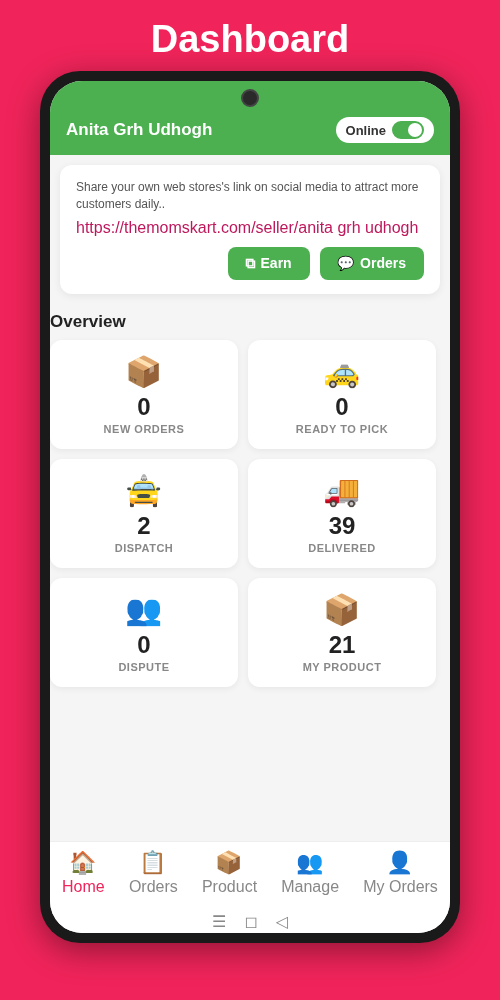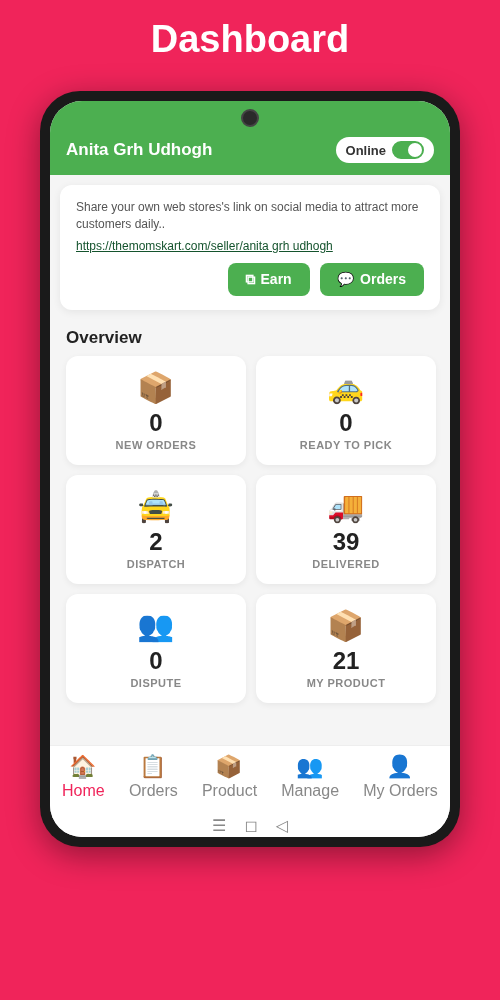--- a/index.html
+++ b/index.html
@@ -23,27 +23,26 @@
     }
     .page-title {
       color: white;
       font-size: 38px;
       font-weight: 800;
     }
 
     
     .phone-wrapper {
       width: 420px;
-      height: 756px;
+      height: 872px;
       background: #1a1a1a;
       border-radius: 40px;
       padding: 10px;
       position: relative;
       box-shadow: 0 8px 32px rgba(0,0,0,0.4);
-      margin-top: 20px;
     }
     .phone-notch {
       width: 18px;
       height: 18px;
       background: #2a2a2a;
       border-radius: 50%;
       position: absolute;
       top: 18px;
       left: 50%;
       transform: translateX(-50%);
@@ -116,25 +115,24 @@
       color: #222;
       margin-bottom: 5px;
     }
     .share-card-desc {
       font-size: 12px;
       color: #555;
       margin-bottom: 6px;
       line-height: 1.4;
     }
     .share-card-link {
-      font-size: 12px;
-      color: #14532d;
+      font-size: 16px;
+      color: #be185d;
       margin-bottom: 10px;
       word-break: break-all;
-      text-decoration: underline;
     }
     .share-card-actions {
       display: flex;
       gap: 10px;
       justify-content: flex-end;
     }
     .btn-copy {
       background: #4caf50;
       color: white;
       border: none;
@@ -156,21 +154,21 @@
       font-size: 14px;
       font-weight: 600;
       cursor: pointer;
       display: flex;
       align-items: center;
       gap: 5px;
     }
 
     
     .overview-section {
-      padding: 8px 14px 4px 16px;
+      padding: 8px 14px 4px 0;
     }
     .overview-title {
       font-size: 17px;
       font-weight: 700;
       color: #222;
       margin-bottom: 8px;
     }
     .stats-grid {
       display: grid;
       grid-template-columns: 1fr 1fr;

